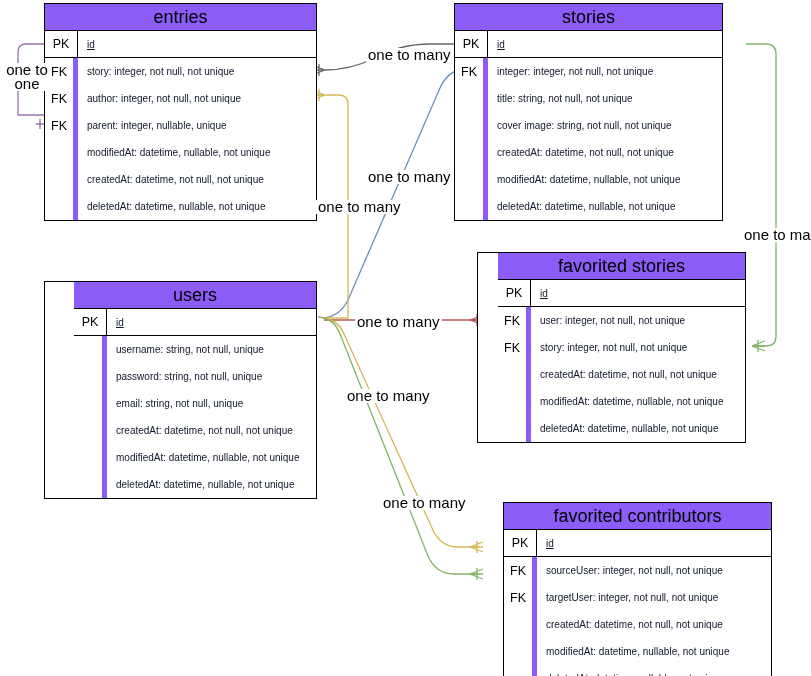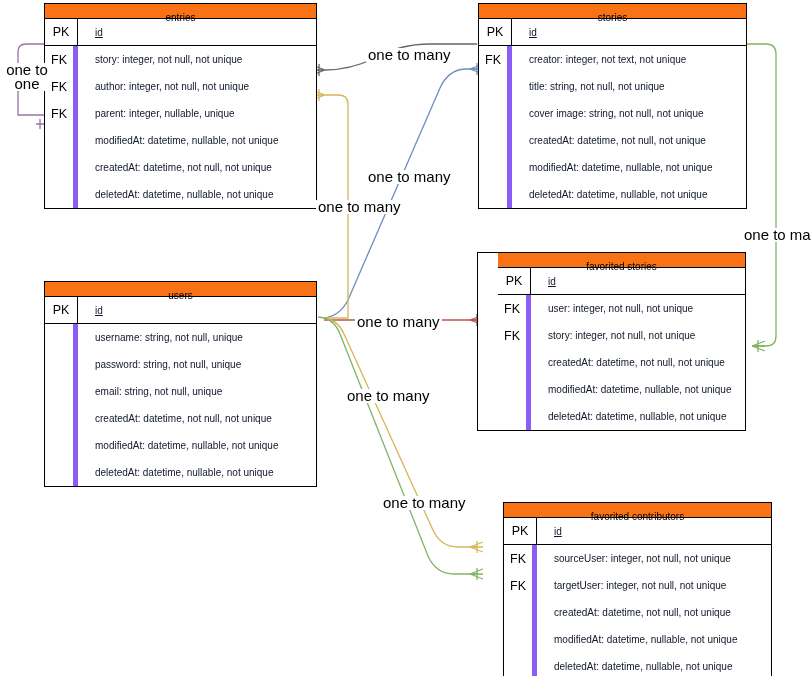--- a/index.html
+++ b/index.html
@@ -27,34 +27,33 @@
     height: 676px;
     pointer-events: none;
   }
   .entity {
     position: absolute;
     border: 1px solid #000000;
     background: #ffffff;
     box-sizing: border-box;
   }
   .entity-title {
-    height: 15px;
+    height: 27px;
     line-height: 27px;
     text-align: center;
-    font-size: 10px;
+    font-size: 18px;
     color: #000000;
-    background: #f97316;
+    background: #8b5cf6;
     border-bottom: 1px solid #000000;
     box-sizing: border-box;
   }
   .attr-row {
     display: flex;
     height: 27px;
     box-sizing: border-box;
-    gap: 8px;
   }
   .attr-row.pk-row {
     border-bottom: 1px solid #000000;
   }
   .key-cell {
     width: 33px;
     min-width: 33px;
     border-right: 1px solid #000000;
     box-sizing: border-box;
     font-size: 12.5px;
@@ -185,21 +184,21 @@
           <div class="attr-row">
             <div class="key-cell"></div>
             <div class="name-cell">createdAt: datetime, not null, not unique</div>
           </div>
           <div class="attr-row">
             <div class="key-cell"></div>
             <div class="name-cell">deletedAt: datetime, nullable, not unique</div>
           </div>
         </div>
       </div>
-      <div class="entity" style="left: 44px; top: 281px; width: 273px;">
+      <div class="entity" style="left: 44px; top: 281px; width: 273px; padding-left: 29px;">
         <div class="entity-title">users</div>
         <div class="attr-row pk-row">
           <div class="key-cell">PK</div>
           <div class="name-cell pk-name">id</div>
         </div>
         <div class="entity-body">
           <div class="attr-row">
             <div class="key-cell"></div>
             <div class="name-cell">username: string, not null, unique</div>
           </div>
@@ -218,30 +217,30 @@
           <div class="attr-row">
             <div class="key-cell"></div>
             <div class="name-cell">modifiedAt: datetime, nullable, not unique</div>
           </div>
           <div class="attr-row">
             <div class="key-cell"></div>
             <div class="name-cell">deletedAt: datetime, nullable, not unique</div>
           </div>
         </div>
       </div>
-      <div class="entity" style="left: 478px; top: 3px; width: 269px;">
+      <div class="entity" style="left: 454px; top: 3px; width: 269px;">
         <div class="entity-title">stories</div>
         <div class="attr-row pk-row">
           <div class="key-cell">PK</div>
           <div class="name-cell pk-name">id</div>
         </div>
         <div class="entity-body">
           <div class="attr-row">
             <div class="key-cell">FK</div>
-            <div class="name-cell">creator: integer, not text, not unique</div>
+            <div class="name-cell">integer: integer, not null, not unique</div>
           </div>
           <div class="attr-row">
             <div class="key-cell"></div>
             <div class="name-cell">title: string, not null, not unique</div>
           </div>
           <div class="attr-row">
             <div class="key-cell"></div>
             <div class="name-cell">cover image: string, not null, not unique</div>
           </div>
           <div class="attr-row">

